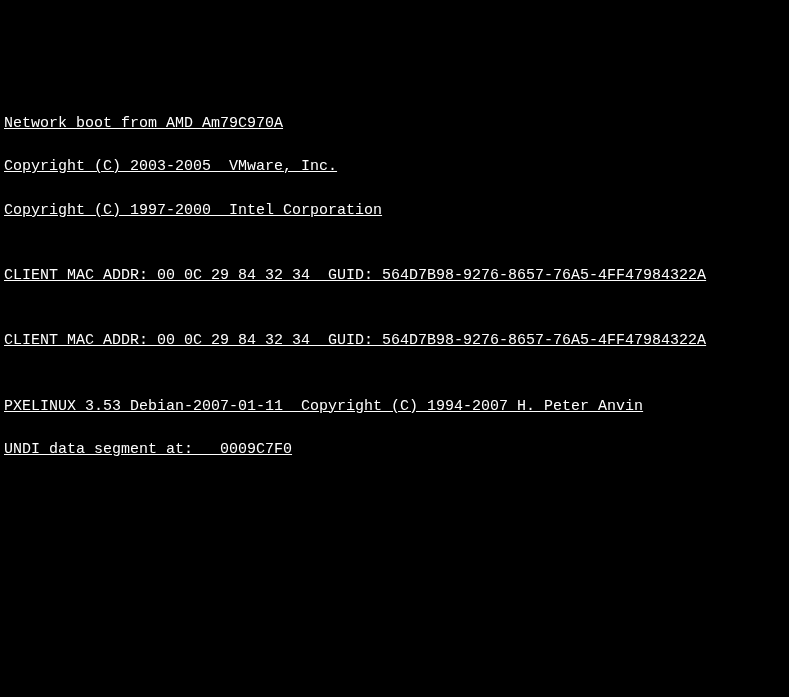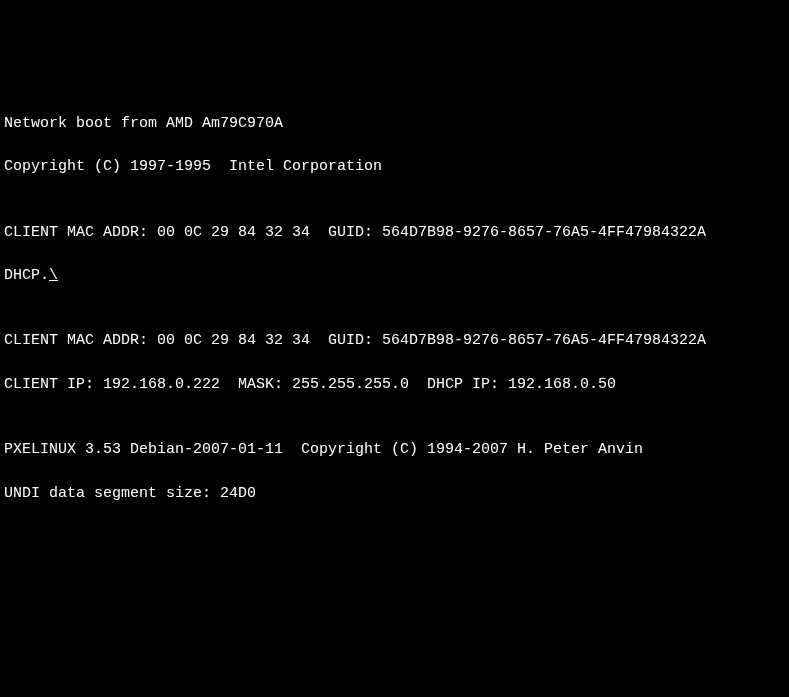--- a/index.html
+++ b/index.html
@@ -13,42 +13,42 @@
       height: 697px;
       overflow: hidden;
       line-height: 1.45;
       white-space: pre;
     }
     .terminal {
       padding: 4px 0 0 4px;
     }
     .line {
       display: block;
+      text-decoration: underline;
     }
     .cursor {
       text-decoration: underline;
     }
   </style>
 </head>
 <body>
 
 
 
 <div class="terminal">
 <span class="line">Network boot from AMD Am79C970A</span>
-<span class="line">Copyright (C) 1997-1995  Intel Corporation</span>
+<span class="line">Copyright (C) 2003-2005  VMware, Inc.</span>
+<span class="line">Copyright (C) 1997-2000  Intel Corporation</span>
 <span class="line"></span>
 <span class="line">CLIENT MAC ADDR: 00 0C 29 84 32 34  GUID: 564D7B98-9276-8657-76A5-4FF47984322A</span>
-<span class="line"><span>DHCP.</span><span class="cursor">\</span></span>
 <span class="line"></span>
 <span class="line">CLIENT MAC ADDR: 00 0C 29 84 32 34  GUID: 564D7B98-9276-8657-76A5-4FF47984322A</span>
-<span class="line">CLIENT IP: 192.168.0.222  MASK: 255.255.255.0  DHCP IP: 192.168.0.50</span>
 <span class="line"></span>
 <span class="line">PXELINUX 3.53 Debian-2007-01-11  Copyright (C) 1994-2007 H. Peter Anvin</span>
-<span class="line">UNDI data segment size: 24D0</span>
+<span class="line">UNDI data segment at:   0009C7F0</span>
 
 
 
 
 
 
 
 
 
 

